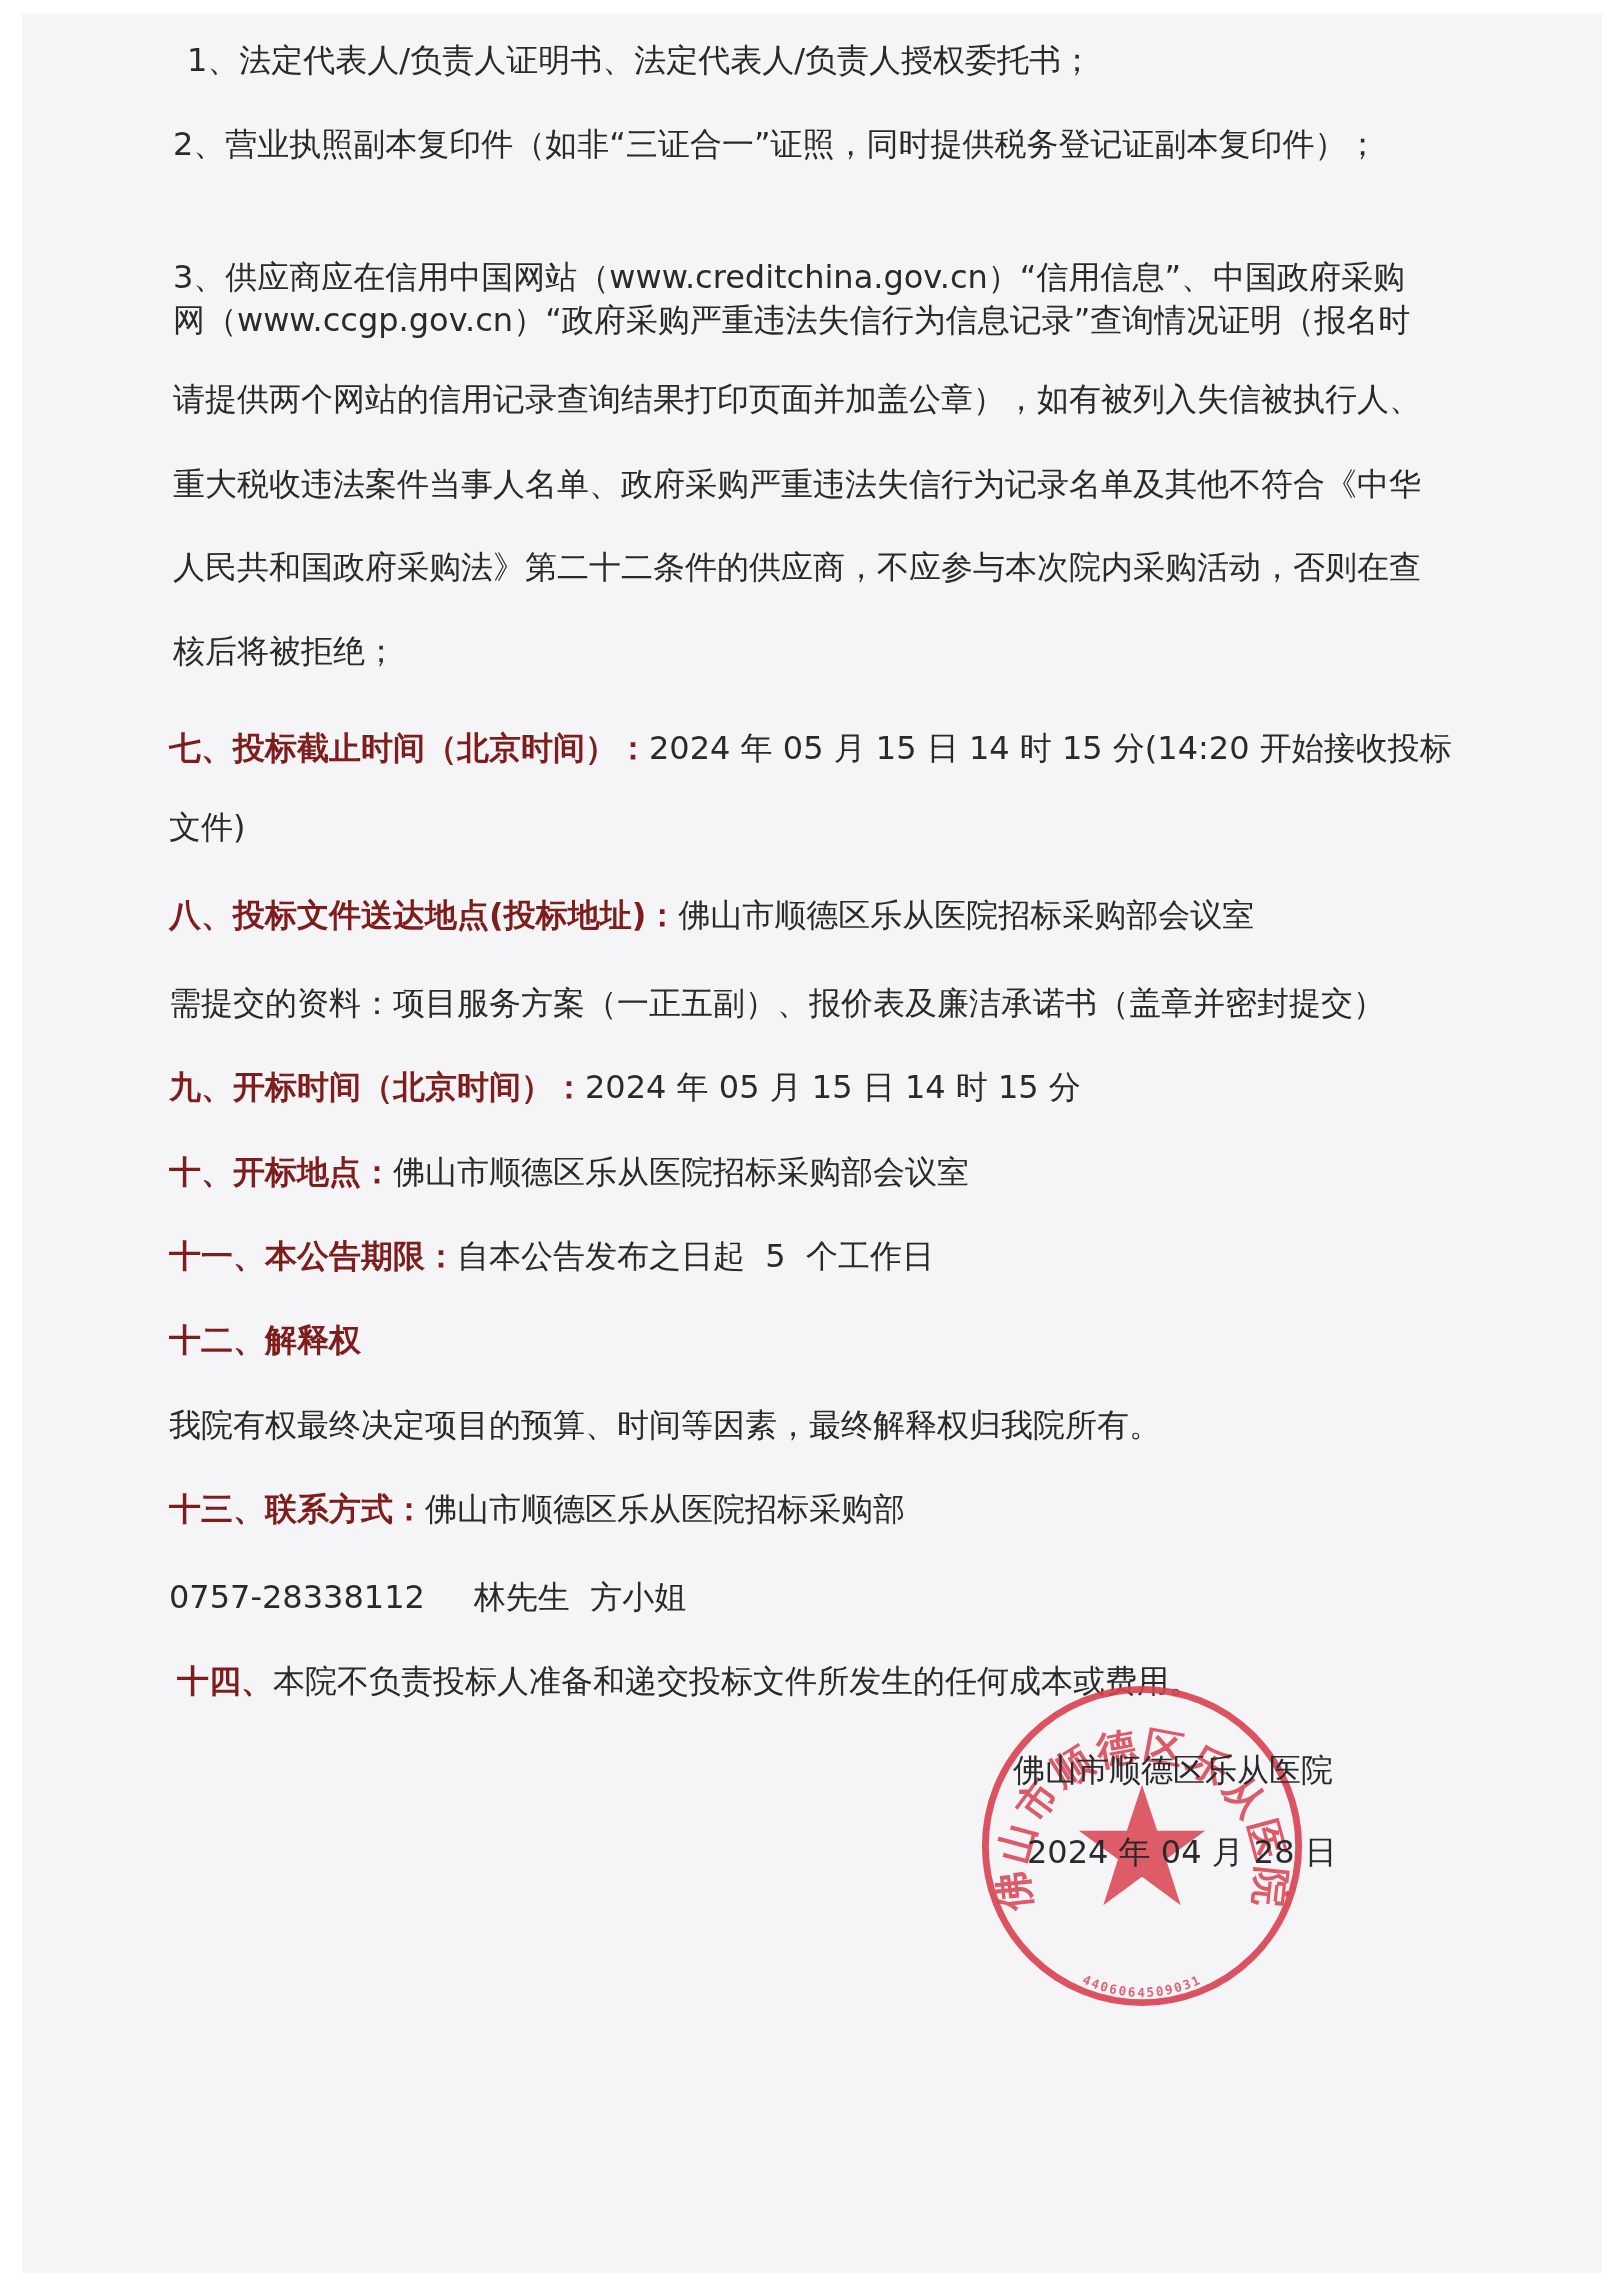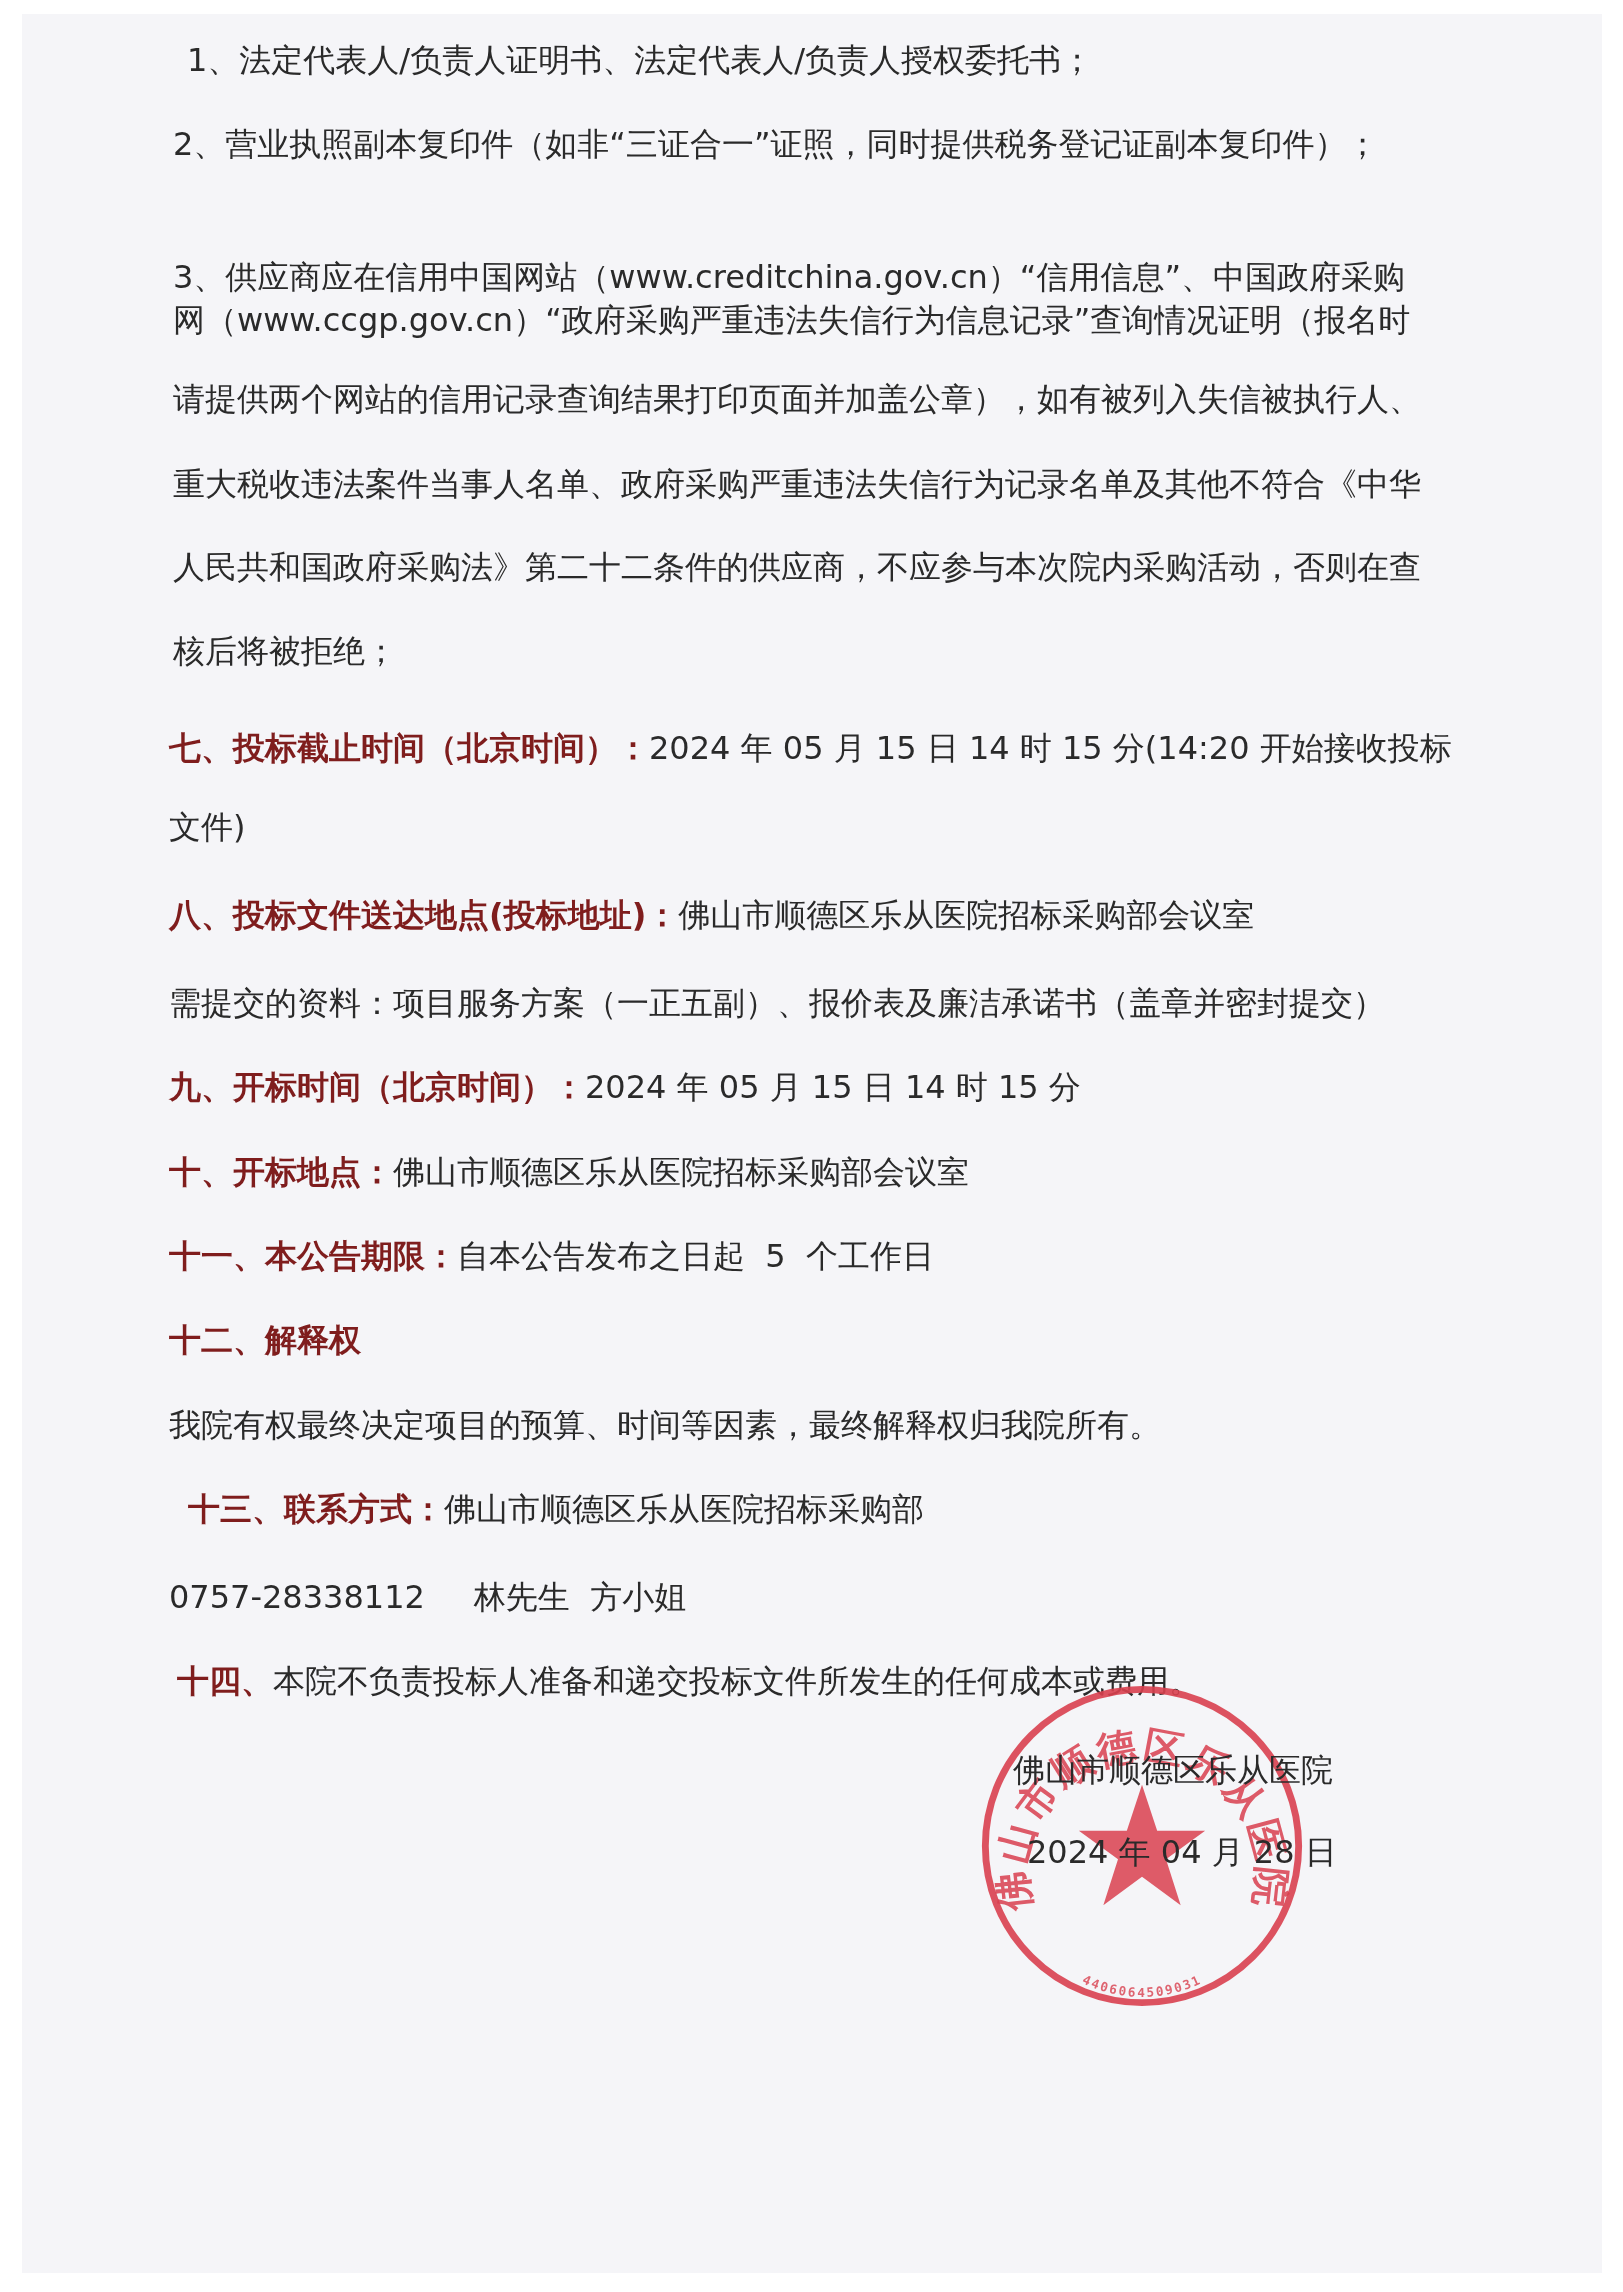--- a/index.html
+++ b/index.html
@@ -80,21 +80,21 @@
   <span class="b">十、开标地点：</span><span>佛山市顺德区乐从医院招标采购部会议室</span>
 </div>
 
 <div class="line" style="left:169px; top:1237px;">
   <span class="b">十一、本公告期限：</span><span style="white-space:pre;">自本公告发布之日起  5  个工作日</span>
 </div>
 
 <div class="line b" style="left:169px; top:1321px;">十二、解释权</div>
 <div class="line" style="left:169px; top:1406px;">我院有权最终决定项目的预算、时间等因素，最终解释权归我院所有。</div>
 
-<div class="line" style="left:169px; top:1490px;margin-left:19px;">
+<div class="line" style="left:169px; top:1490px;">
   <span class="b">十三、联系方式：</span><span>佛山市顺德区乐从医院招标采购部</span>
 </div>
 <div class="line" style="left:169px; top:1578px;">
   <span>0757-28338112</span><span style="display:inline-block;width:49px;"></span><span style="white-space:pre;">林先生  方小姐</span>
 </div>
 
 <div class="line" style="left:169px; top:1662px;margin-left:8px;">
   <span class="b">十四、</span><span>本院不负责投标人准备和递交投标文件所发生的任何成本或费用。</span>
 </div>
 

